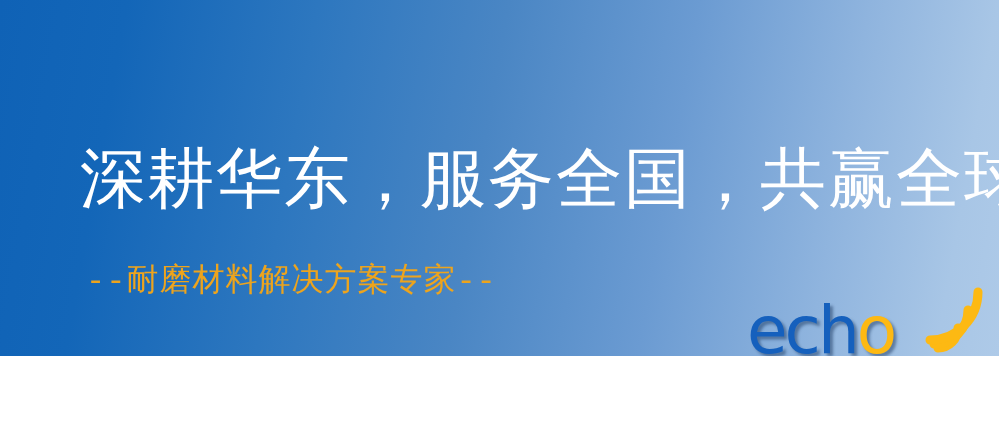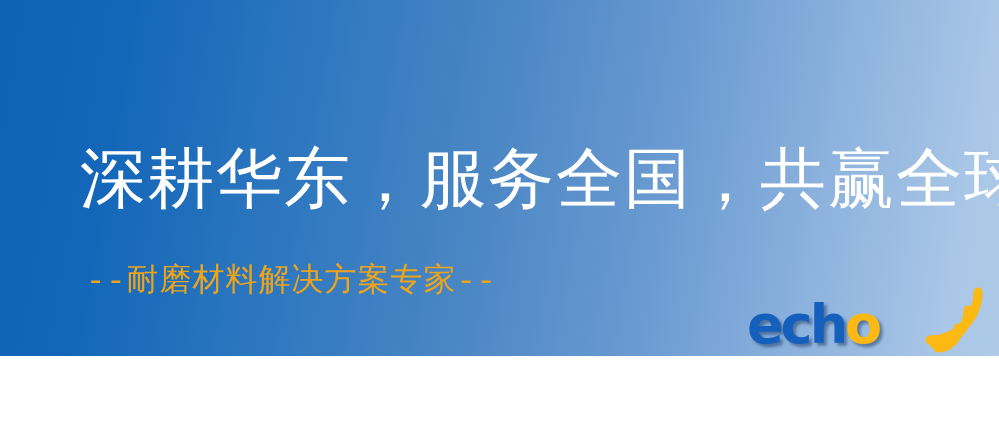--- a/index.html
+++ b/index.html
@@ -73,22 +73,22 @@
     width: 254px;
     height: 86px;
   }
 
   .logo-echo {
     position: absolute;
     left: 2px;
     top: 2px;
     margin: 0;
     font-family: "DejaVu Sans", sans-serif;
-    font-weight: bold;
-    font-size: 54px;
+    font-weight: normal;
+    font-size: 66px;
     line-height: 1;
     letter-spacing: -3px;
     color: #1560bd;
     text-shadow: 3px 3px 3px rgba(10, 40, 80, 0.45);
     white-space: nowrap;
   }
 
   .logo-echo .gold-o {
     color: #fdb913;
   }

